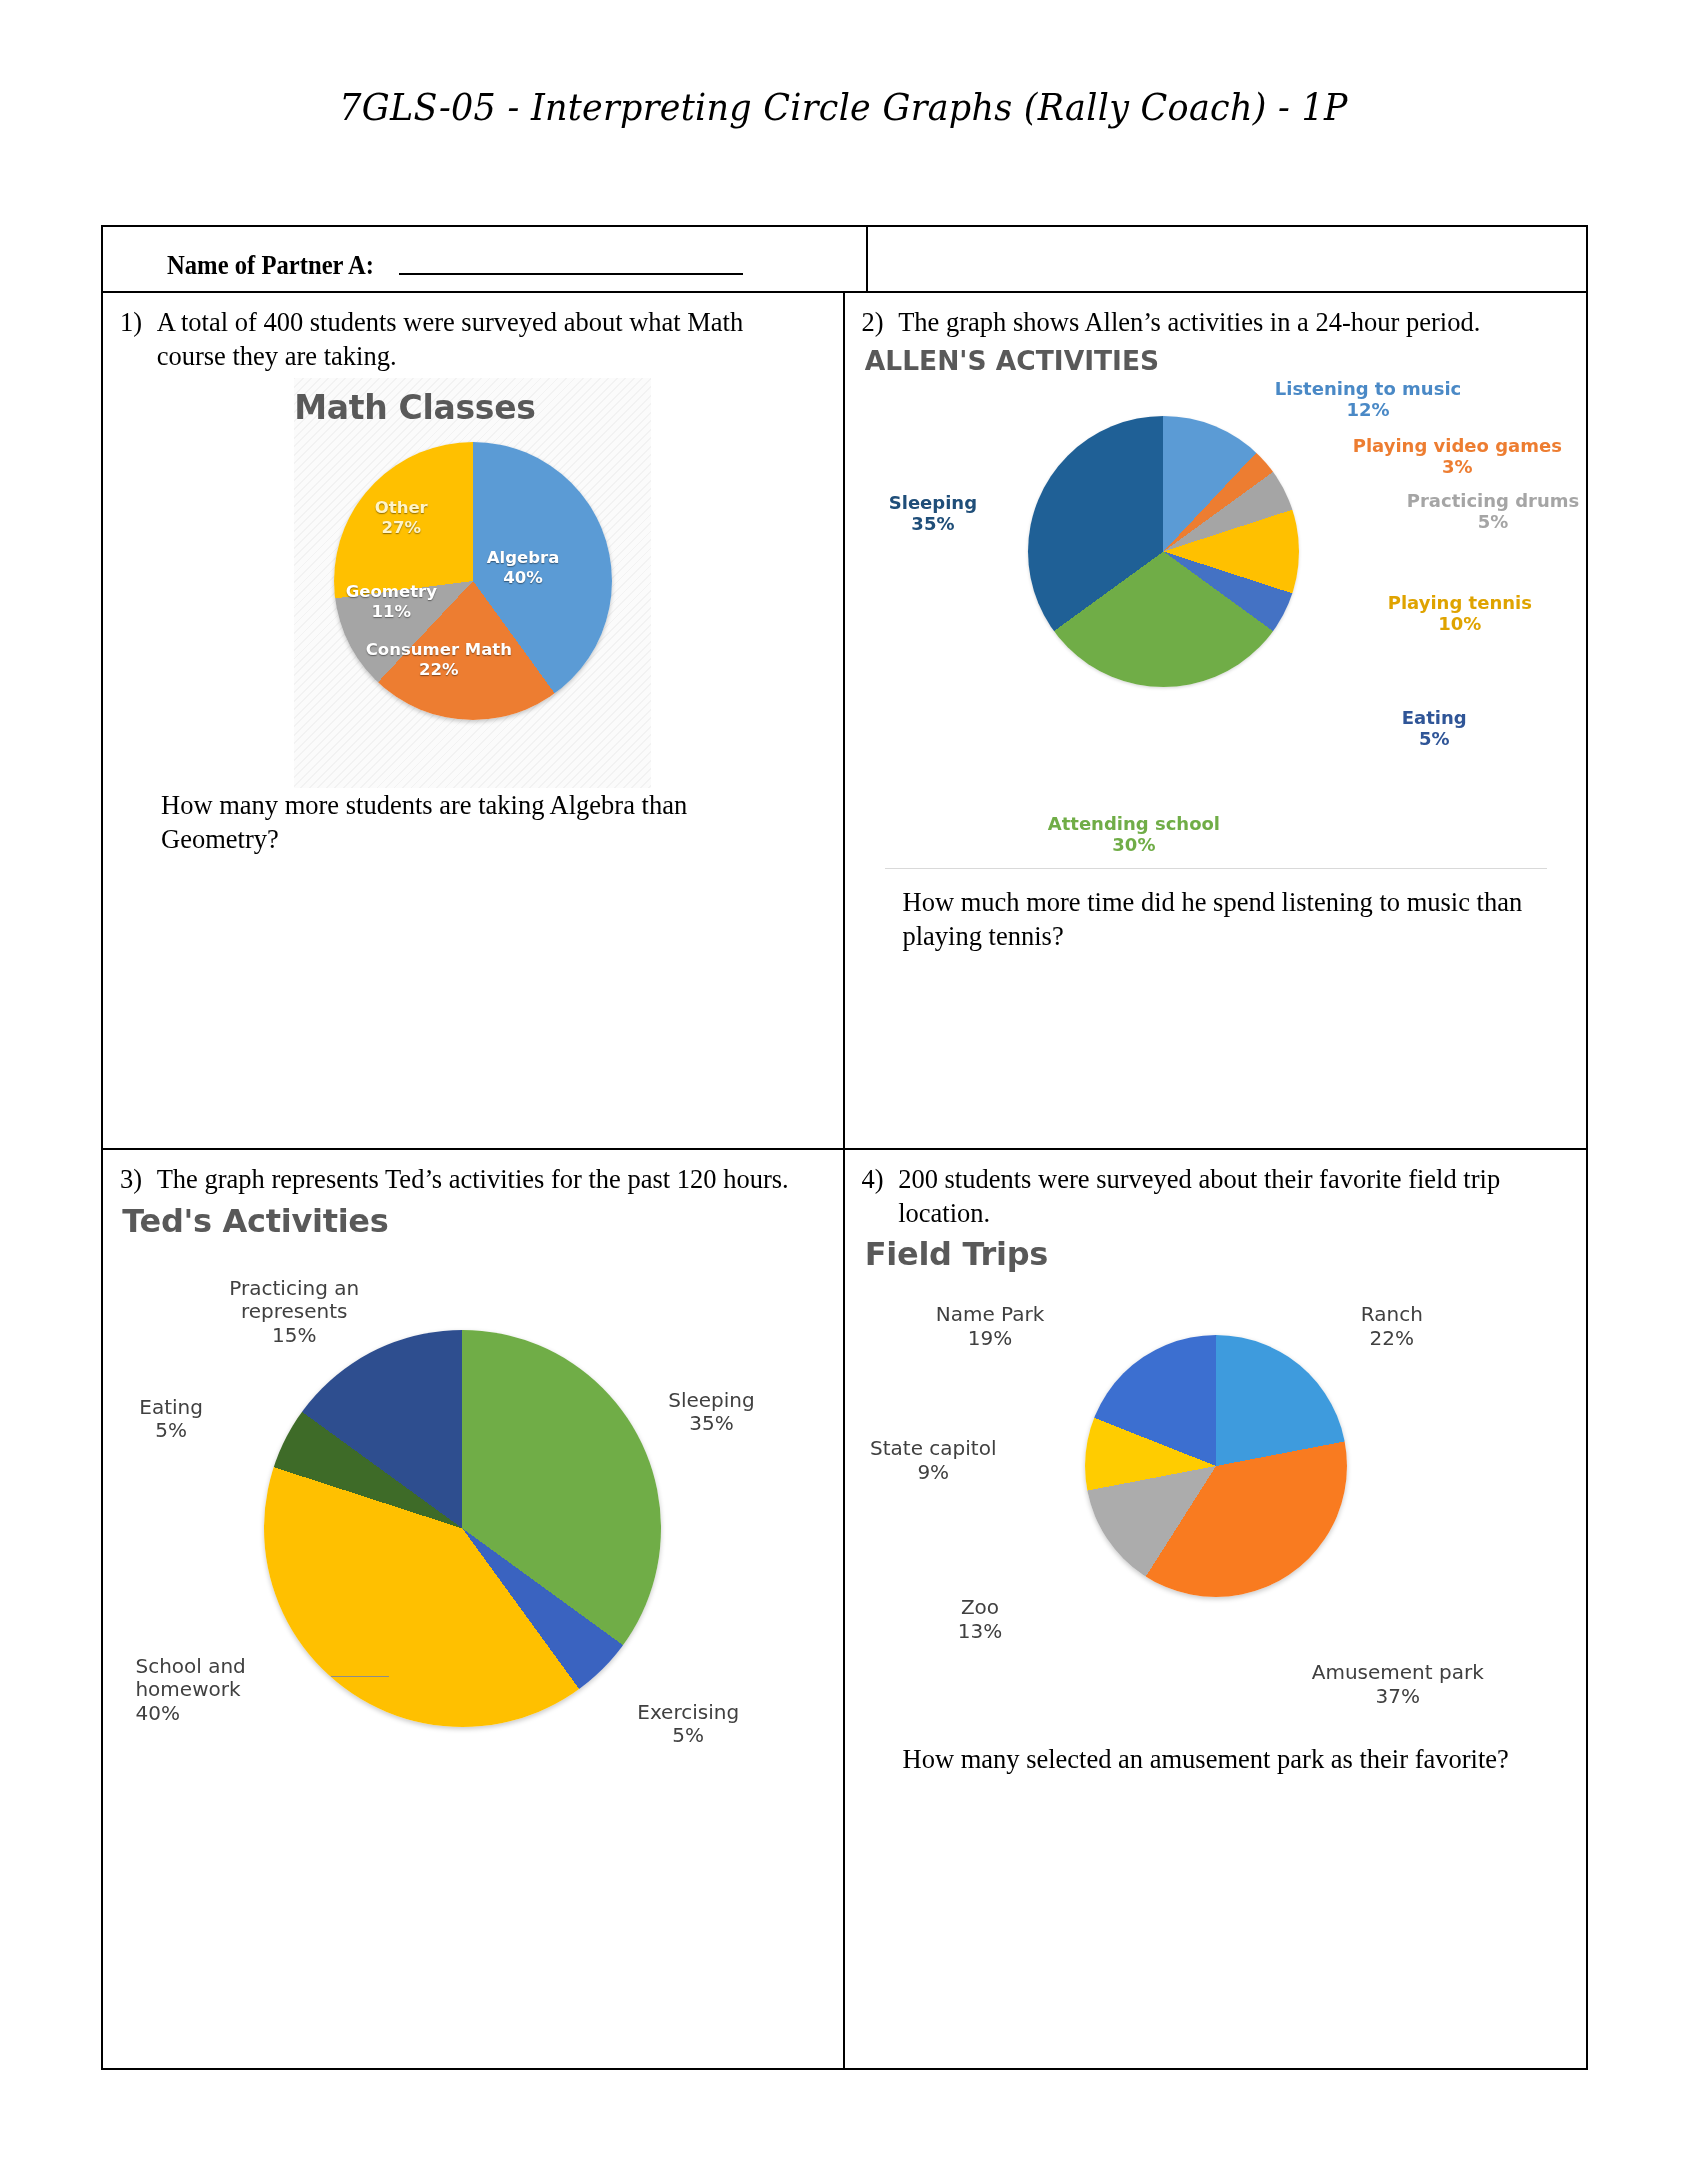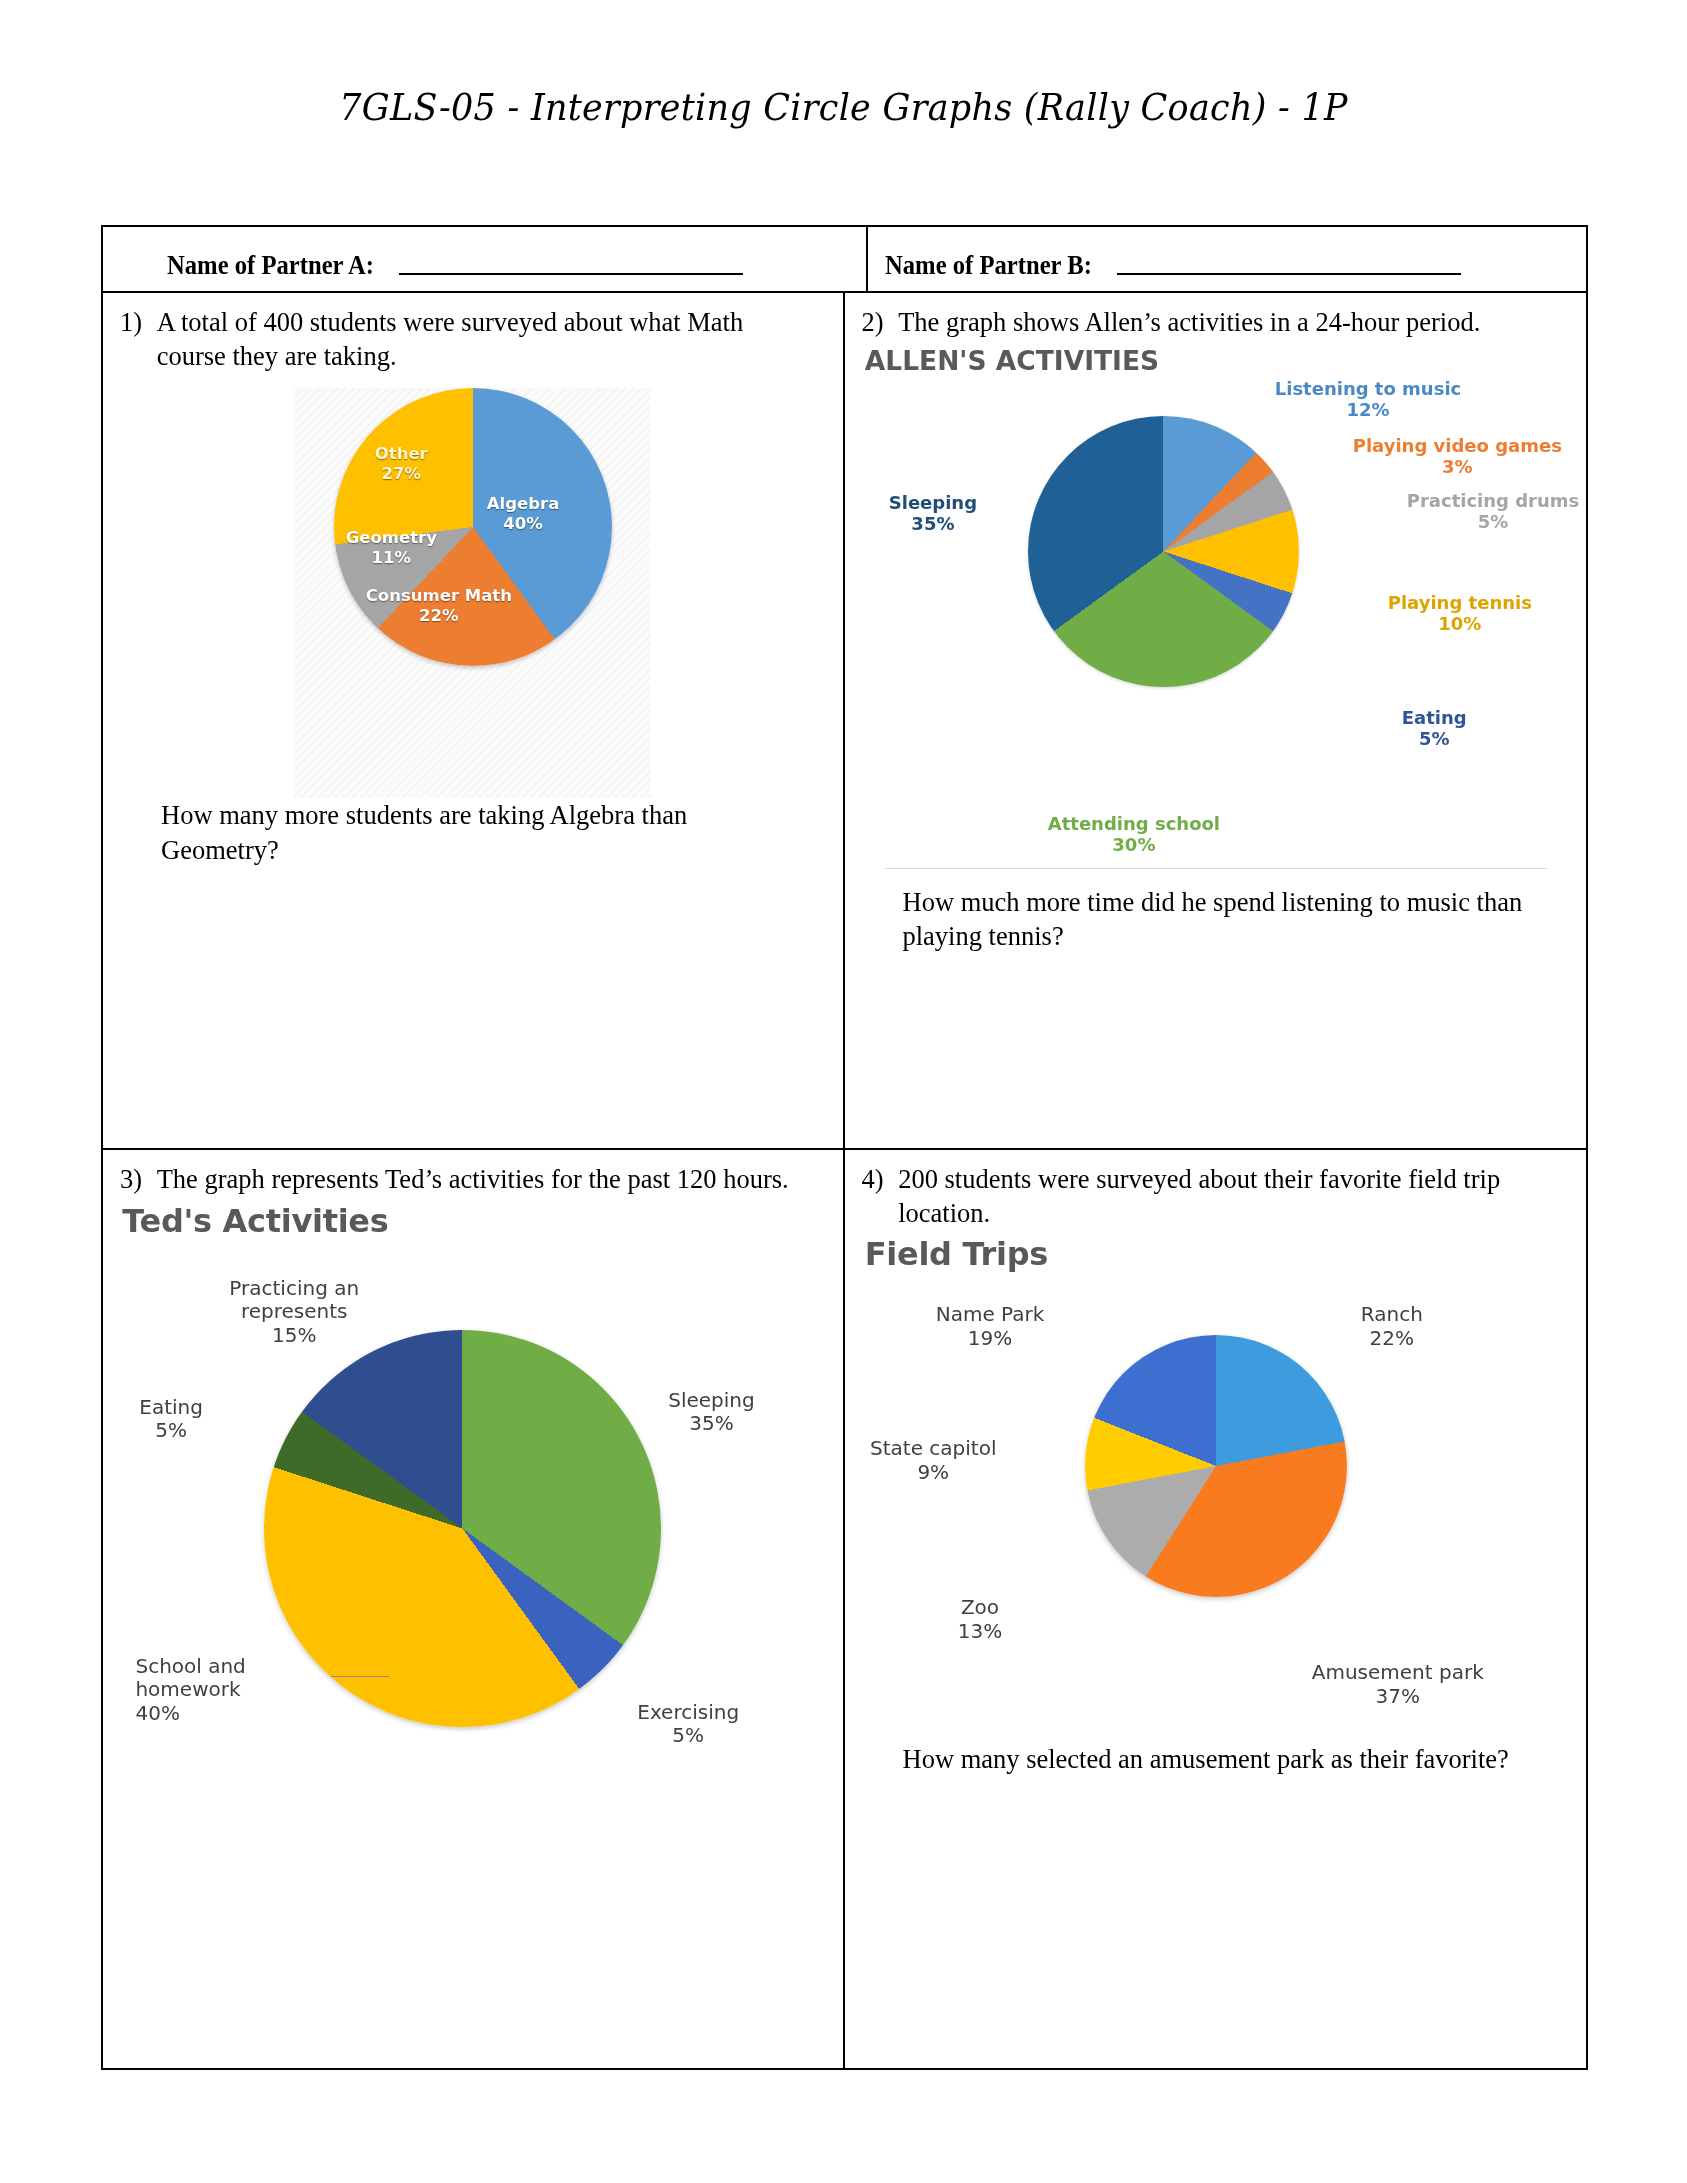--- a/index.html
+++ b/index.html
@@ -144,37 +144,32 @@
 
   <div class="wtable">
 
     <div class="trow header">
       <div class="tcell left">
         <div class="partner-line">
           <span class="partner-label">Name of Partner A:</span>
           <span class="blank-rule"></span>
         </div>
       </div>
-      <div class="tcell">
-        <div class="partner-line">
-          <span class="partner-label">Name of Partner B:</span>
-          <span class="blank-rule"></span>
-        </div>
-      </div>
     </div>
 
     <div class="trow body1">
 
       <div class="tcell left">
         <div class="qwrap">
           <span class="qnum">1)</span>
           <span class="qtext">A total of 400 students were surveyed about what Math course they are taking.</span>
         </div>
 
         <div class="chart" id="chart1">
+          <div class="chart-title">Math Classes</div>
           <div class="pie" style="background: conic-gradient(
                   #5B9BD5 0deg 144deg,
                   #ED7D31 144deg 223.2deg,
                   #A5A5A5 223.2deg 262.8deg,
                   #FFC000 262.8deg 360deg);">
             <span class="lbl" style="left:153px; top:106px;">
               <span>Algebra</span>
               <span class="pct">40%</span>
             </span>
             <span class="lbl" style="left:32px; top:198px;">

